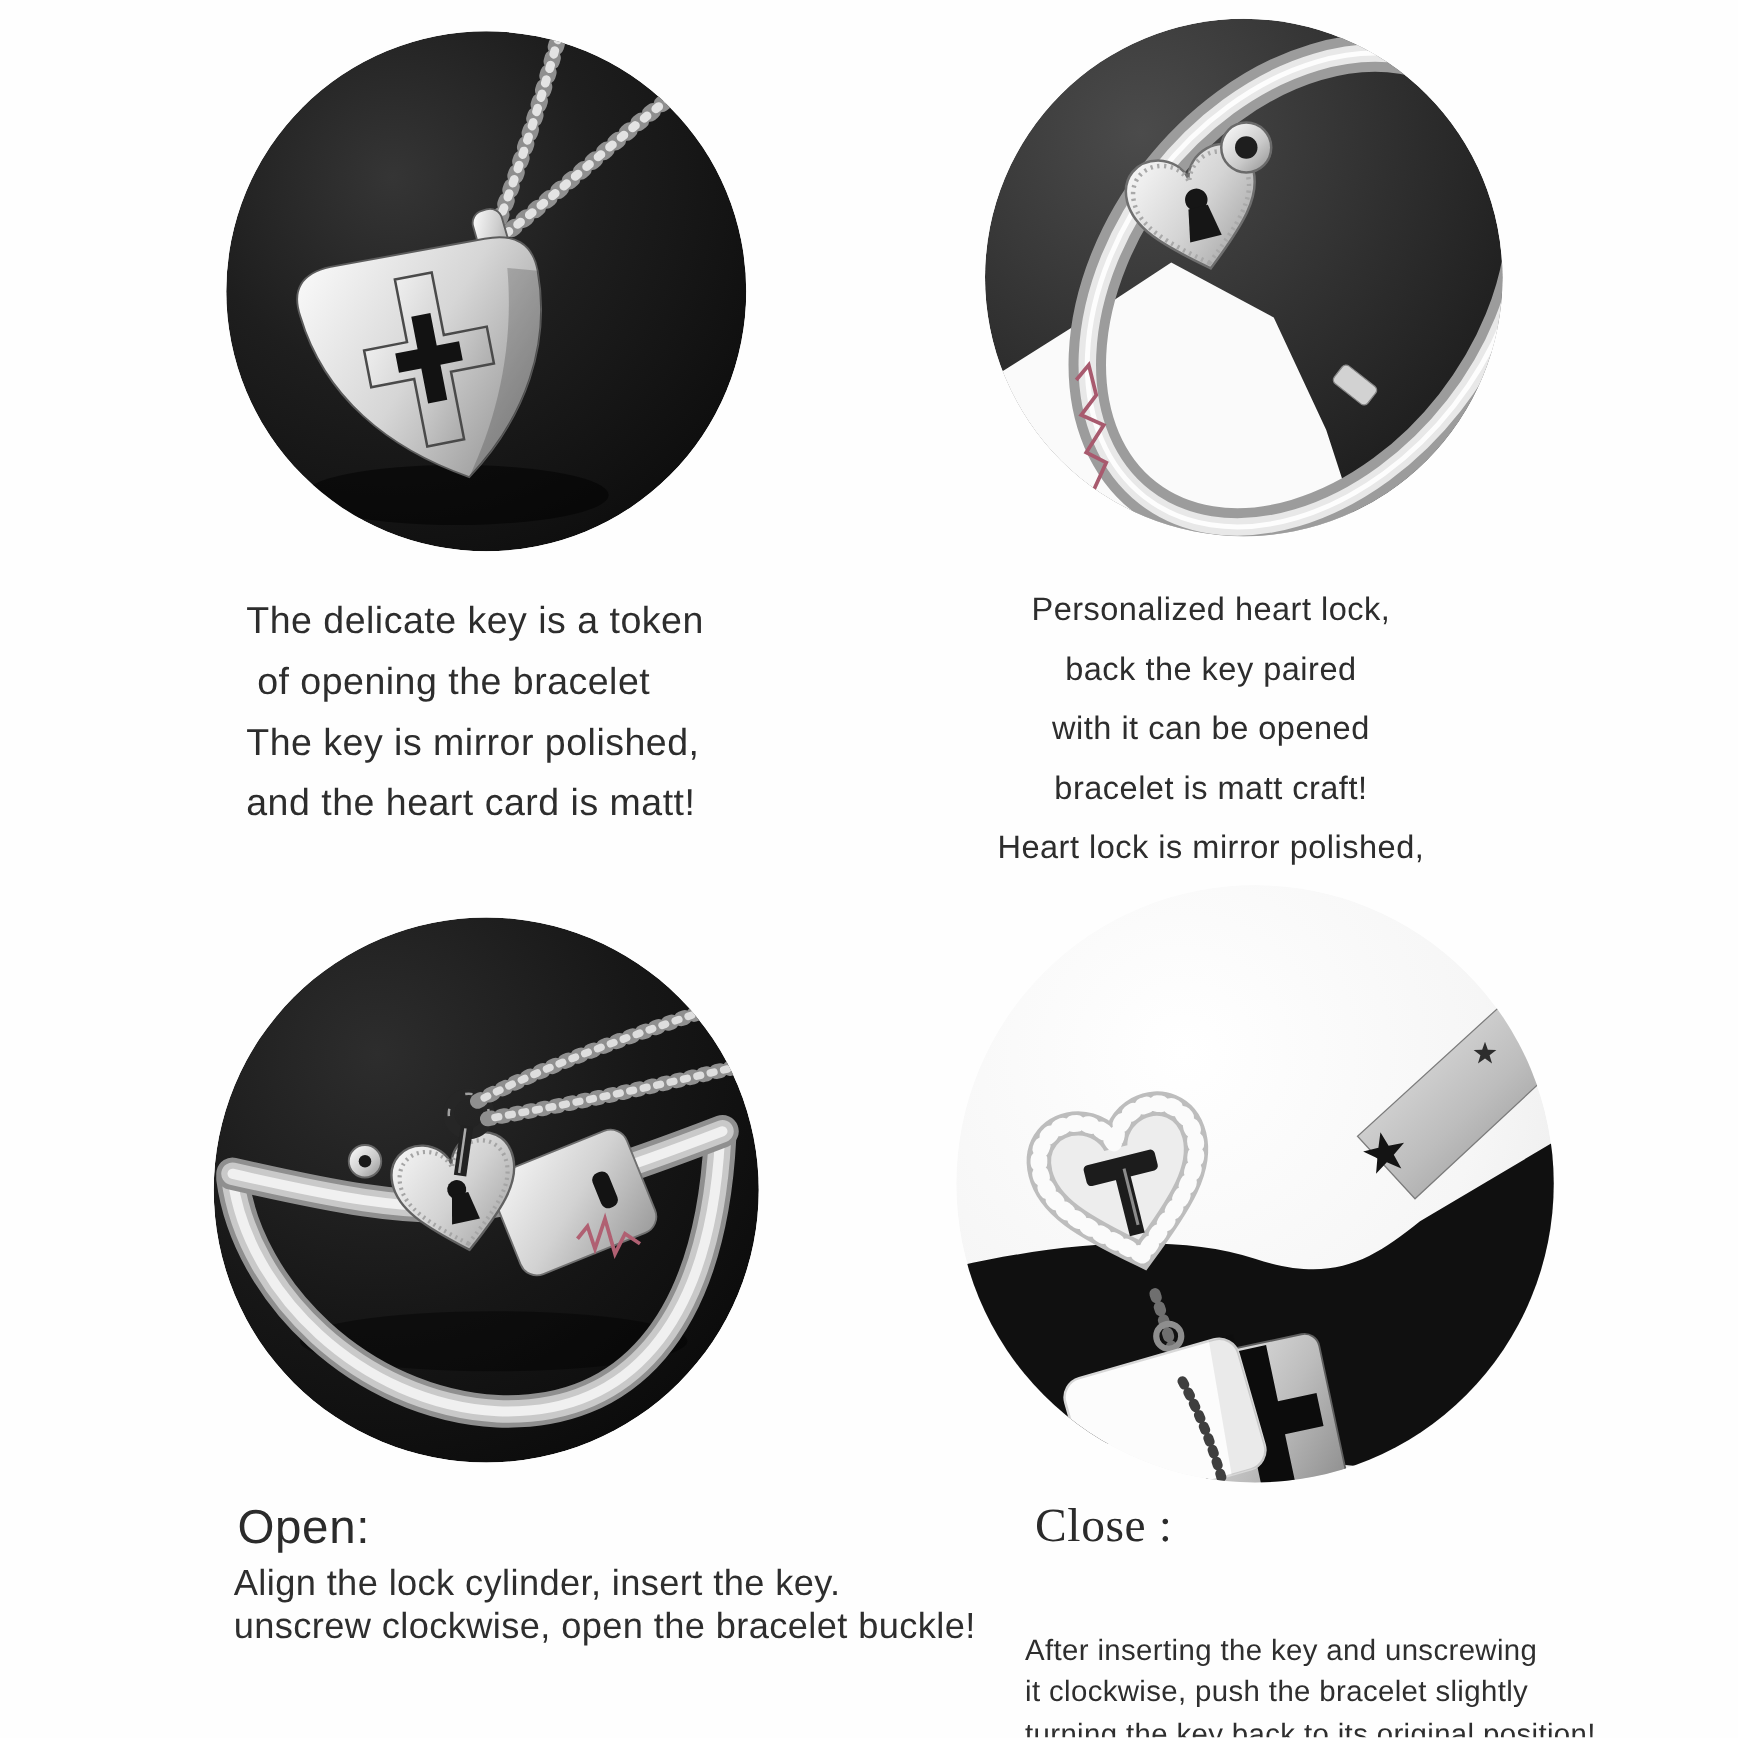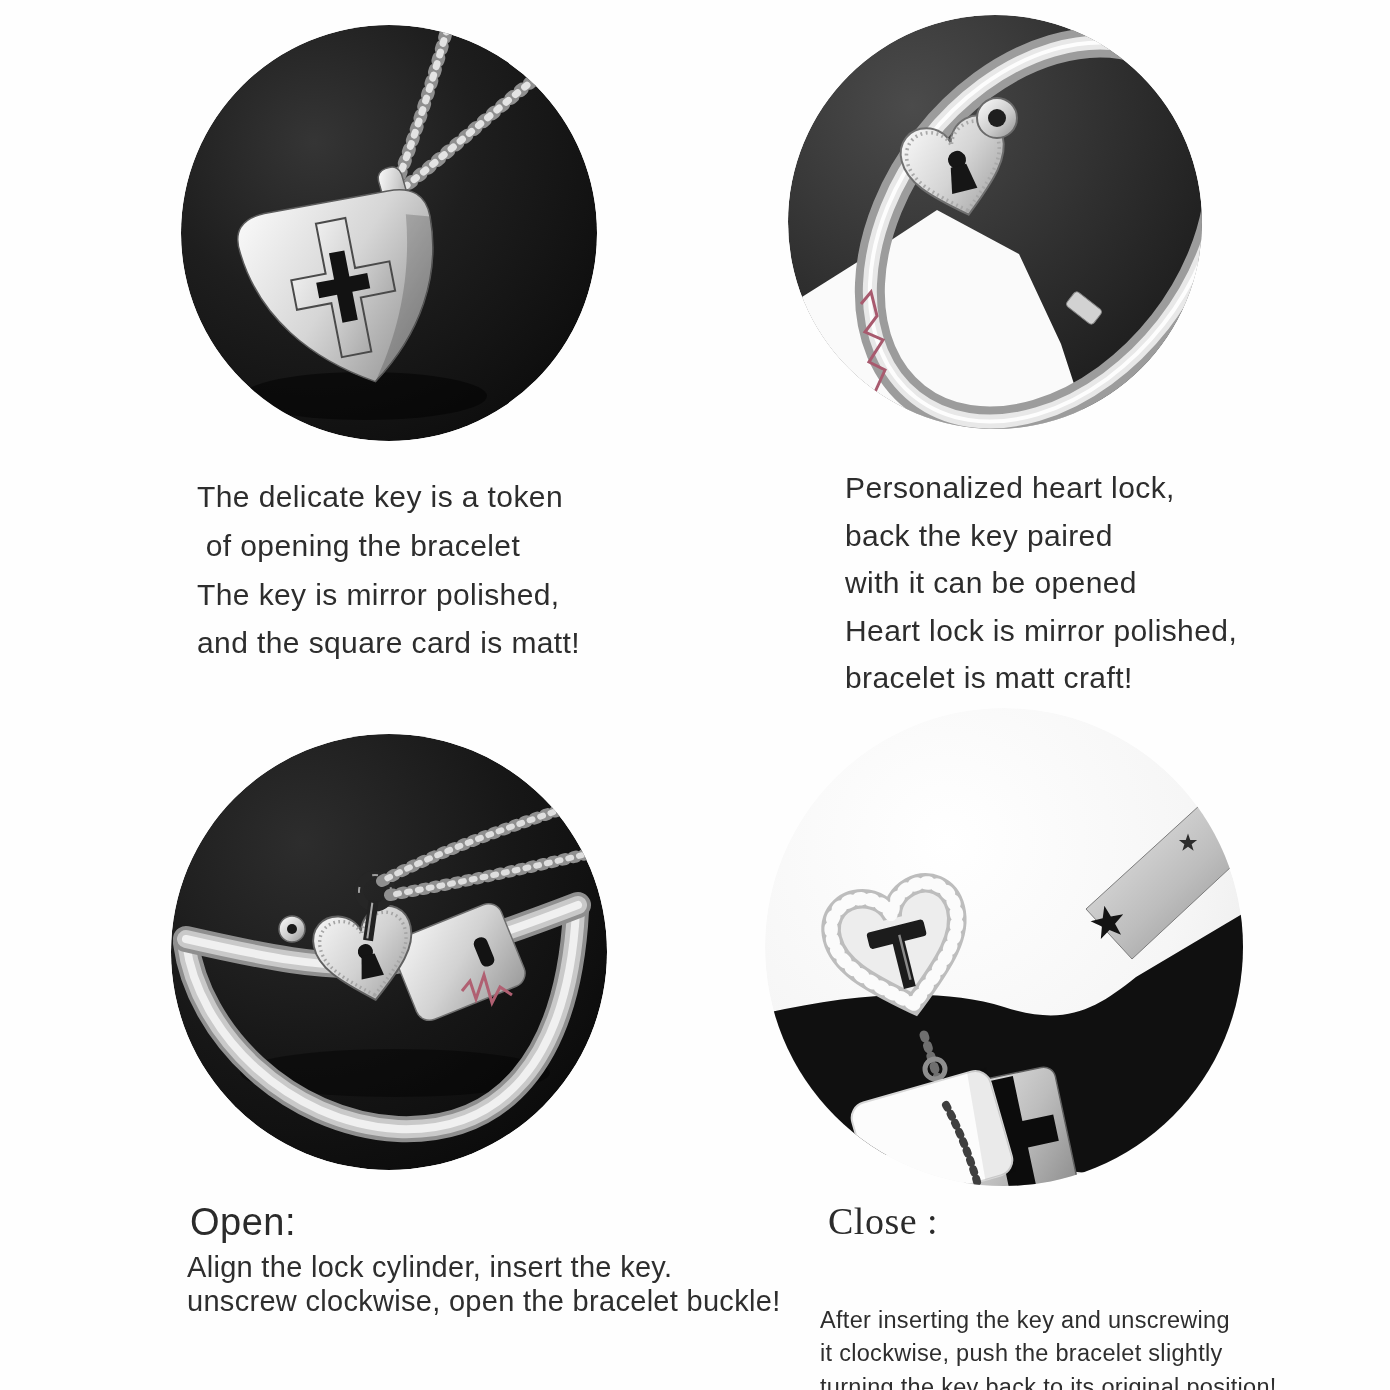--- a/index.html
+++ b/index.html
@@ -14,21 +14,21 @@
   figure.photo { position: absolute; margin: 0; padding: 0; }
   .photo1 { left: 180px; top: 24px;  width: 418px; height: 418px; }
   .photo2 { left: 787px; top: 14px;  width: 416px; height: 416px; }
   .photo3 { left: 170px; top: 733px; width: 438px; height: 438px; }
   .photo4 { left: 764px; top: 707px; width: 480px; height: 480px; }
 
   .cap { position: absolute; color: #2d2d2d; }
   .cap .line { white-space: pre; }
 
   .cap1 { left: 197px; top: 473px; font-size: 30px; line-height: 48.8px; letter-spacing: 0.4px; }
-  .cap2 { left: 845px; top: 464px; font-size: 30px; line-height: 47.6px; letter-spacing: 0.4px; }
+  .cap2 { left: 798px; top: 464px; font-size: 26px; line-height: 47.6px; letter-spacing: 0.4px; text-align: center; }
 
   .heading { position: absolute; color: #2b2b2b; font-size: 38px; line-height: 44px; letter-spacing: 0.5px; }
   .open-heading  { left: 190px; top: 1200px; }
   .close-heading { left: 828px; top: 1199px; font-family: Liberation Serif, serif; }
 
   .body-cap { position: absolute; color: #2e2e2e; }
   .open-body  { left: 187px; top: 1250px; font-size: 29px;   line-height: 34px;   letter-spacing: 0.3px; }
   .close-body { left: 820px; top: 1304px; font-size: 23.5px; line-height: 33.4px; letter-spacing: 0.3px; }
 </style>
 </head>
@@ -132,29 +132,29 @@
           <circle r="9" fill="#1e1e1e"></circle>
         </g>
       </g>
     </svg>
   </figure>
 
   <div class="cap cap1">
     <div class="line">The delicate key is a token</div>
     <div class="line"> of opening the bracelet</div>
     <div class="line">The key is mirror polished,</div>
-    <div class="line">and the square card is matt!</div>
+    <div class="line">and the heart card is matt!</div>
   </div>
 
   <div class="cap cap2">
     <div class="line">Personalized heart lock,</div>
     <div class="line">back the key paired</div>
     <div class="line">with it can be opened</div>
+    <div class="line">bracelet is matt craft!</div>
     <div class="line">Heart lock is mirror polished,</div>
-    <div class="line">bracelet is matt craft!</div>
   </div>
 
   <figure class="photo photo3">
     <svg viewBox="0 0 438 438" width="438" height="438">
       <defs>
         <clipPath id="c3">
             <circle cx="219" cy="219" r="218"></circle>
           </clipPath>
         <radialGradient id="g3bg" cx="30%" cy="25%" r="88%">
           <stop offset="0%" stop-color="#2d2d2d"></stop>

